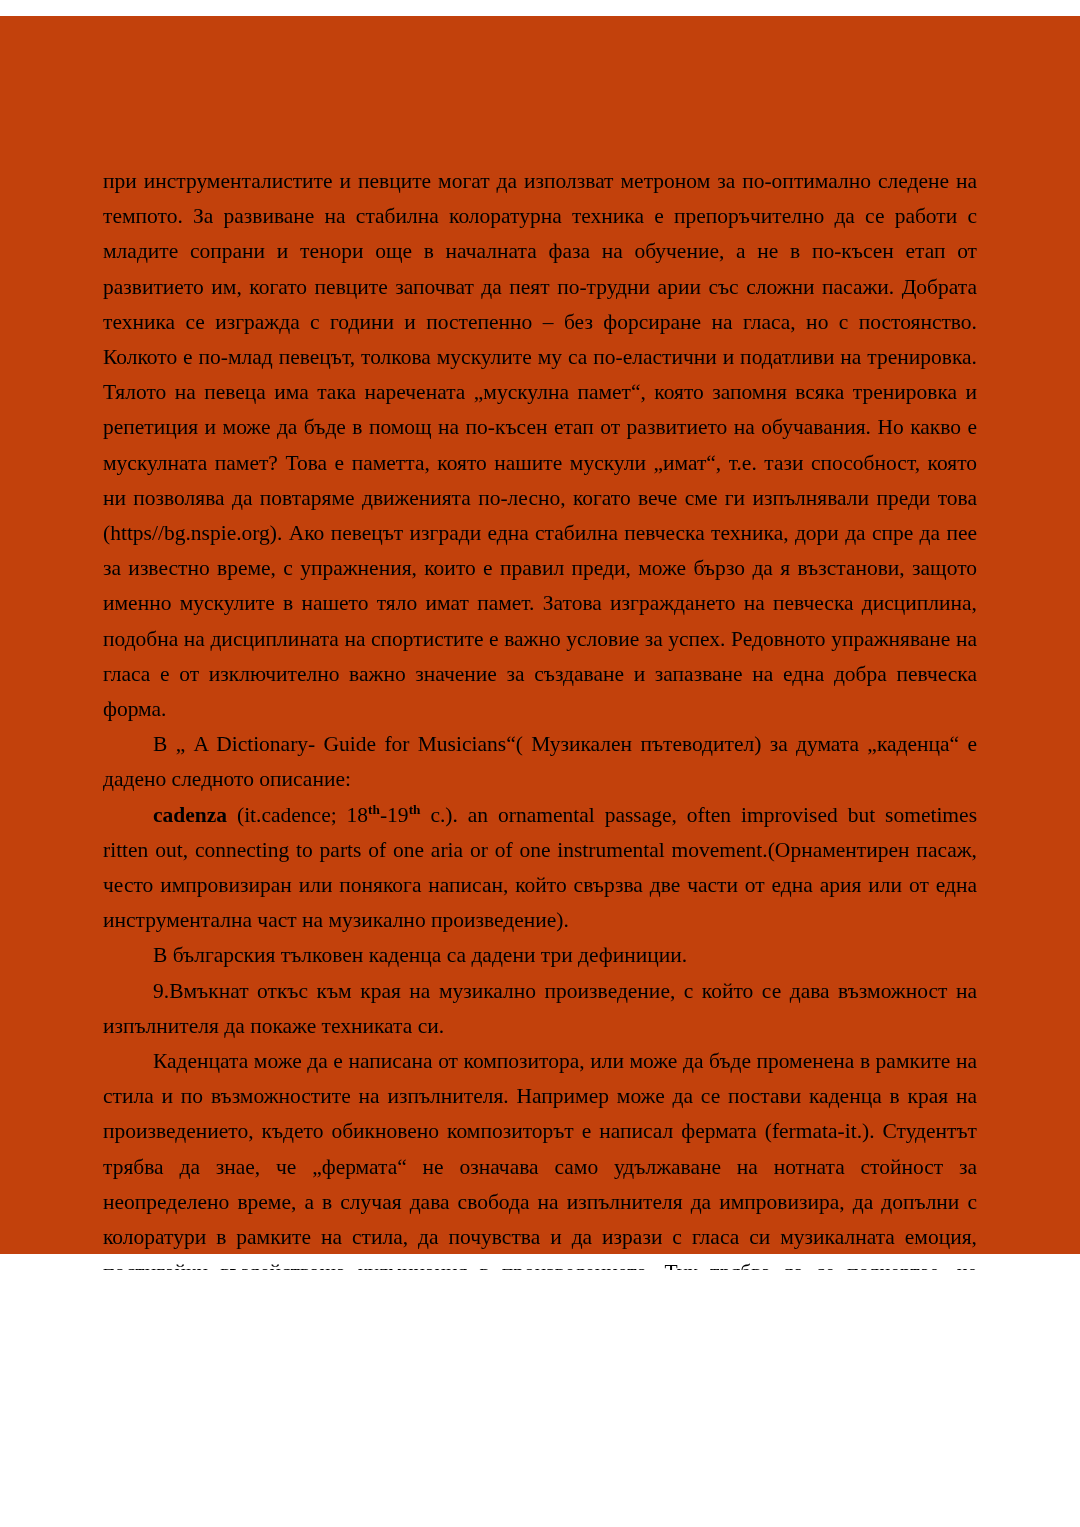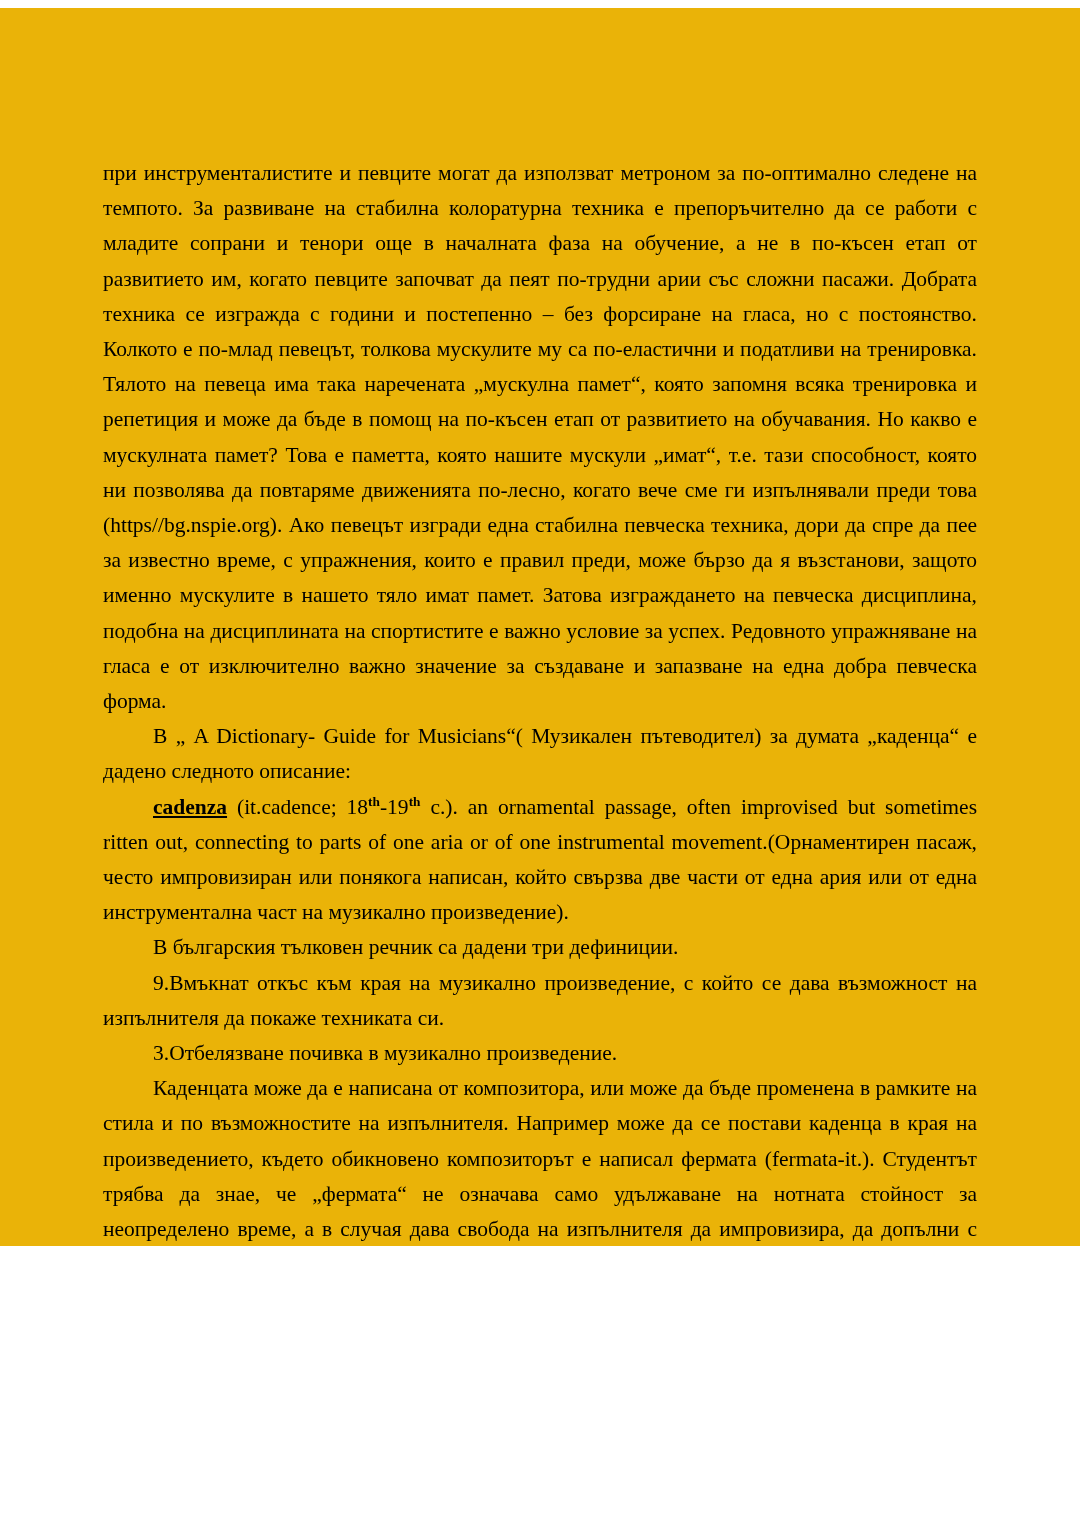--- a/index.html
+++ b/index.html
@@ -4,22 +4,22 @@
 <style>
   html, body {
     margin: 0;
     padding: 0;
     background: #ffffff;
   }
   .page {
     position: relative;
     width: 1080px;
     height: 1238px;
-    margin: 8px auto;
-    background: #eab308;
+    margin: 16px auto;
+    background: #c2410c;
     font-family: "Liberation Serif", "DejaVu Serif", serif;
     color: #000000;
     box-sizing: border-box;
   }
   .content {
     position: absolute;
     left: 103px;
     top: 148px;
     width: 874px;
   }
@@ -29,21 +29,20 @@
     line-height: 35.2px;
     text-align: justify;
     text-justify: inter-word;
     hyphens: manual;
   }
   p.indent {
     text-indent: 50px;
   }
   .bold {
     font-weight: bold;
-    text-decoration: underline;
   }
   sup {
     font-size: 0.62em;
     vertical-align: super;
     line-height: 0;
     font-weight: bold;
   }
   .pagenum {
     position: absolute;
     left: 0;
@@ -61,26 +60,25 @@
 <div class="page">
 
   <div class="content">
 
     <p>при инструменталистите и певците могат да използват метроном за по-оптимално следене на темпото. За развиване на стабилна колоратурна техника е препоръчително да се работи с младите сопрани и тенори още в началната фаза на обучение, а не в по-късен етап от развитието им, когато певците започват да пеят по-трудни арии със сложни пасажи. Добрата техника се изгражда с години и постепенно – без форсиране на гласа, но с постоянство. Колкото е по-млад певецът, толкова мускулите му са по-еластични и податливи на тренировка. Тялото на певеца има така наречената „мускулна памет“, която запомня всяка тренировка и репетиция и може да бъде в помощ на по-късен етап от развитието на обучавания. Но какво е мускулната памет? Това е паметта, която нашите мускули „имат“, т.е. тази способност, която ни позволява да повтаряме движенията по-лесно, когато вече сме ги изпълнявали преди това (https//bg.nspie.org). Ако певецът изгради една стабилна певческа техника, дори да спре да пее за известно време, с упражнения, които е правил преди, може бързо да я възстанови, защото именно мускулите в нашето тяло имат памет. Затова изграждането на певческа дисциплина, подобна на дисциплината на спортистите е важно условие за успех. Редовното упражняване на гласа е от изключително важно значение за създаване и запазване на една добра певческа форма.</p>
 
     <p class="indent">В „ A Dictionary- Guide for Musicians“( Музикален пътеводител) за думата „каденца“ е дадено следното описание:</p>
 
     <p class="indent"><span class="bold">cadenza</span><span> (it.cadence; 18</span><sup>th</sup><span>-19</span><sup>th</sup><span> c.). an ornamental passage, often improvised but sometimes ritten out, connecting to parts of one aria or of one instrumental movement.(Орнаментирен пасаж, често импровизиран или понякога написан, който свързва две части от една ария или от една инструментална част на музикално произведение).</span></p>
 
-    <p class="indent">В българския тълковен речник са дадени три дефиниции.</p>
+    <p class="indent">В българския тълковен каденца са дадени три дефиниции.</p>
 
 
     <p class="indent">9.Вмъкнат откъс към края на музикално произведение, с който се дава възможност на изпълнителя да покаже техниката си.</p>
 
-    <p class="indent">3.Отбелязване почивка в музикално произведение.</p>
 
     <p class="indent">Каденцата може да е написана от композитора, или може да бъде променена в рамките на стила и по възможностите на изпълнителя. Например може да се постави каденца в края на произведението, където обикновено композиторът е написал фермата (fermata-it.). Студентът трябва да знае, че „фермата“ не означава само удължаване на нотната стойност за неопределено време, а в случая дава свобода на изпълнителя да импровизира, да допълни с колоратури в рамките на стила, да почувства  и да изрази с гласа си музикалната емоция, постигайки въздействаща  кулминация в произведението. Тук трябва да се подчертае, че свободата на певеца остава строго в рамките на класическия стил. Прекрасен пример за импровизационна техника и владеенето до перфекционизъм на „Моцартовата“ каденца са изпълненията на италианската певица Чечилия Бартоли (Cecilia Bartoli / Mozart Arias Mezzodiva 54).</p>
 
   </div>
 
   <div class="pagenum">27</div>
 
 </div>
 
 </body></html>

